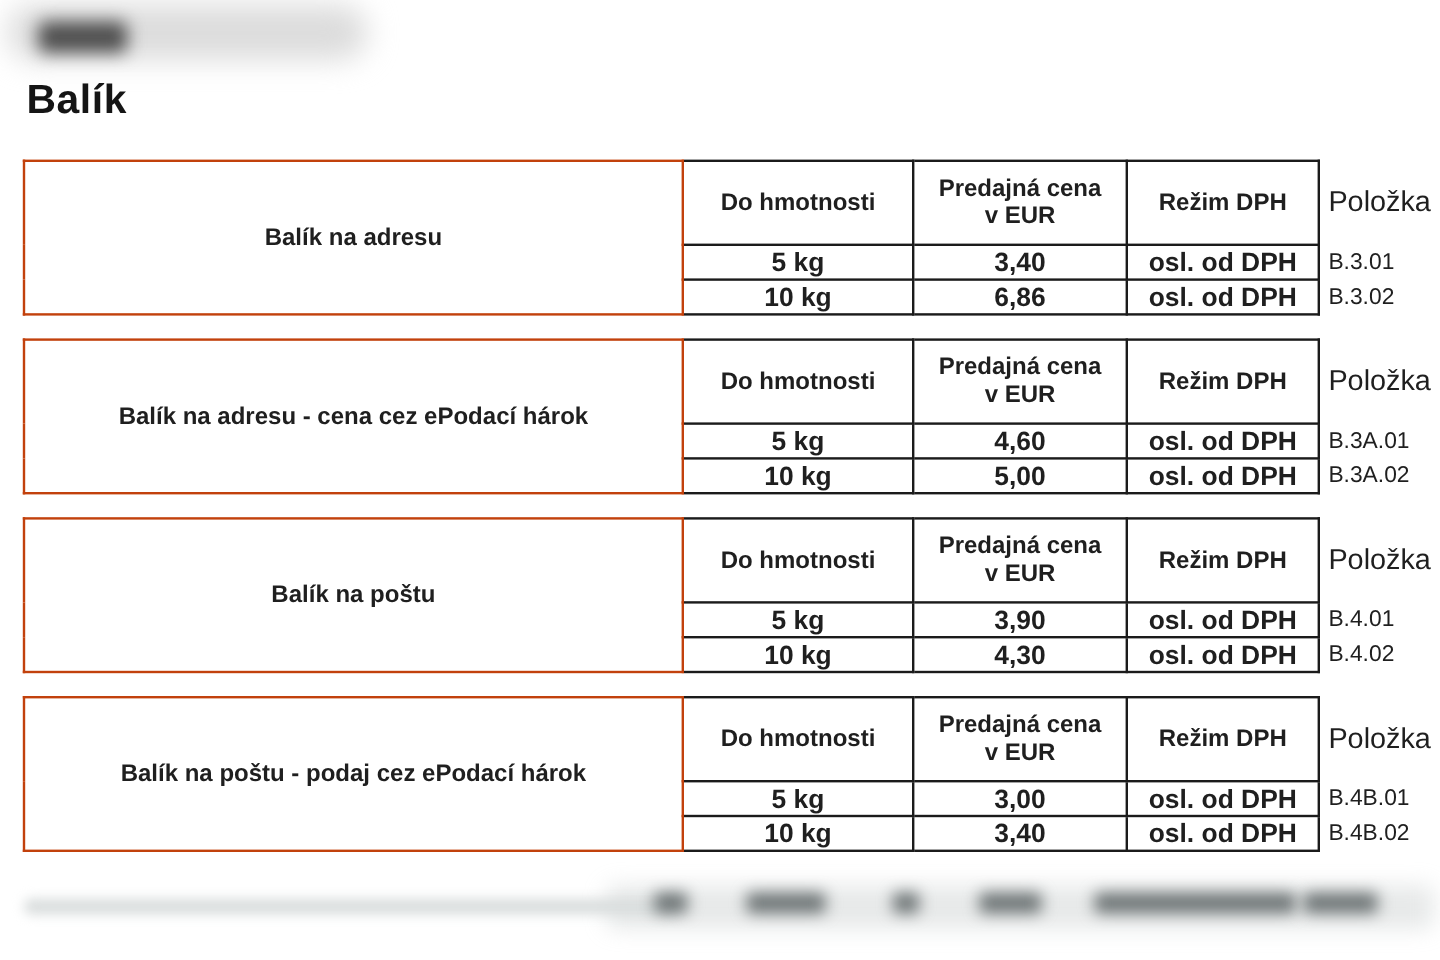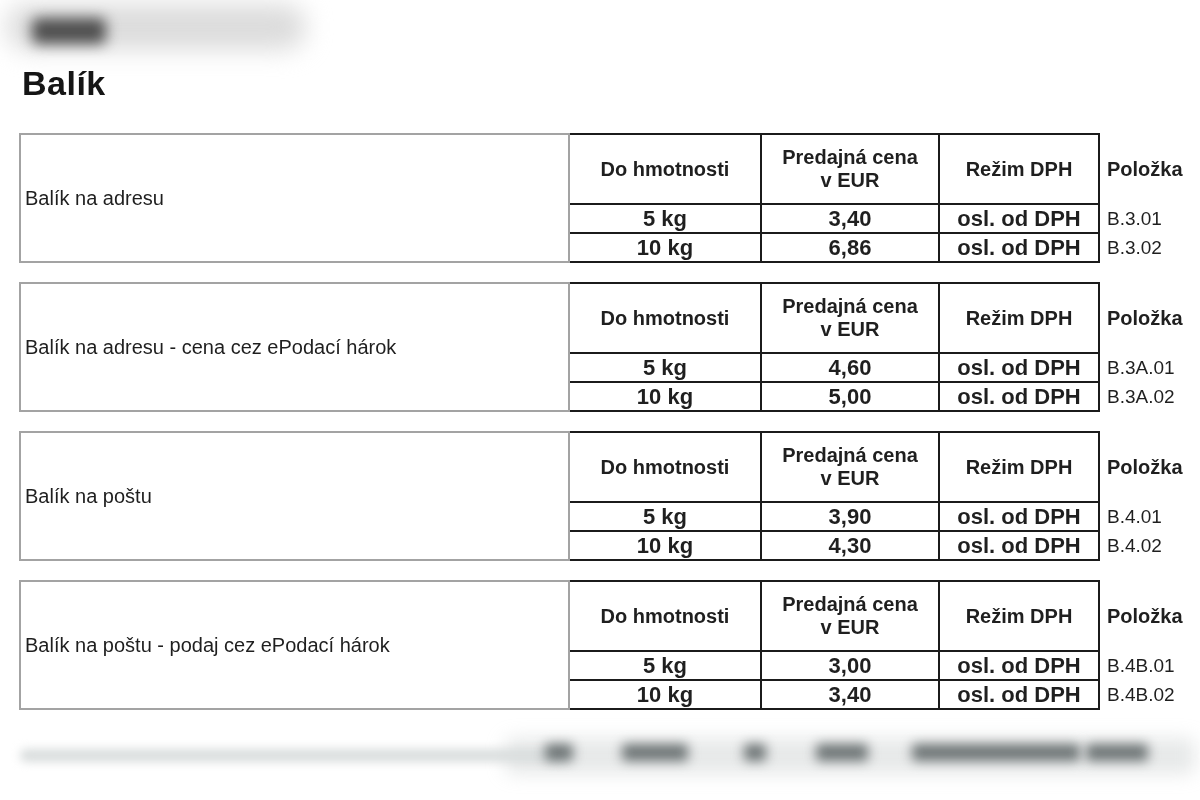--- a/index.html
+++ b/index.html
@@ -56,29 +56,29 @@
 
   .cell {
     border: 2px solid #1b1b1b;
     text-align: center; vertical-align: middle;
     font-size: 22px; font-weight: bold; padding: 0;
   }
   .head { font-weight: bold; font-size: 20px; }
   .pre  { white-space: pre-line; line-height: 1.15; margin-top: 20px; }
 
   .label-cell {
-    border: 2px solid #a3a3a3;
-    text-align: left; vertical-align: middle;
-    font-weight: normal; font-size: 20px; padding: 2px 4px;
+    border: 2px solid #c2410c;
+    text-align: center; vertical-align: middle;
+    font-weight: bold; font-size: 20px; padding: 2px 4px;
   }
   .item-cell {
     border: none; text-align: left; vertical-align: middle;
     font-size: 19px; padding: 0 0 0 7px;
   }
-  .item-head { font-weight: bold; font-size: 20px; }
+  .item-head { font-weight: normal; font-size: 24px; }
 </style>
 </head>
 <body>
 
 <div class="page">
 
   <div class="redact-top">
     <div class="haze"></div>
     <div class="core"></div>
   </div>

